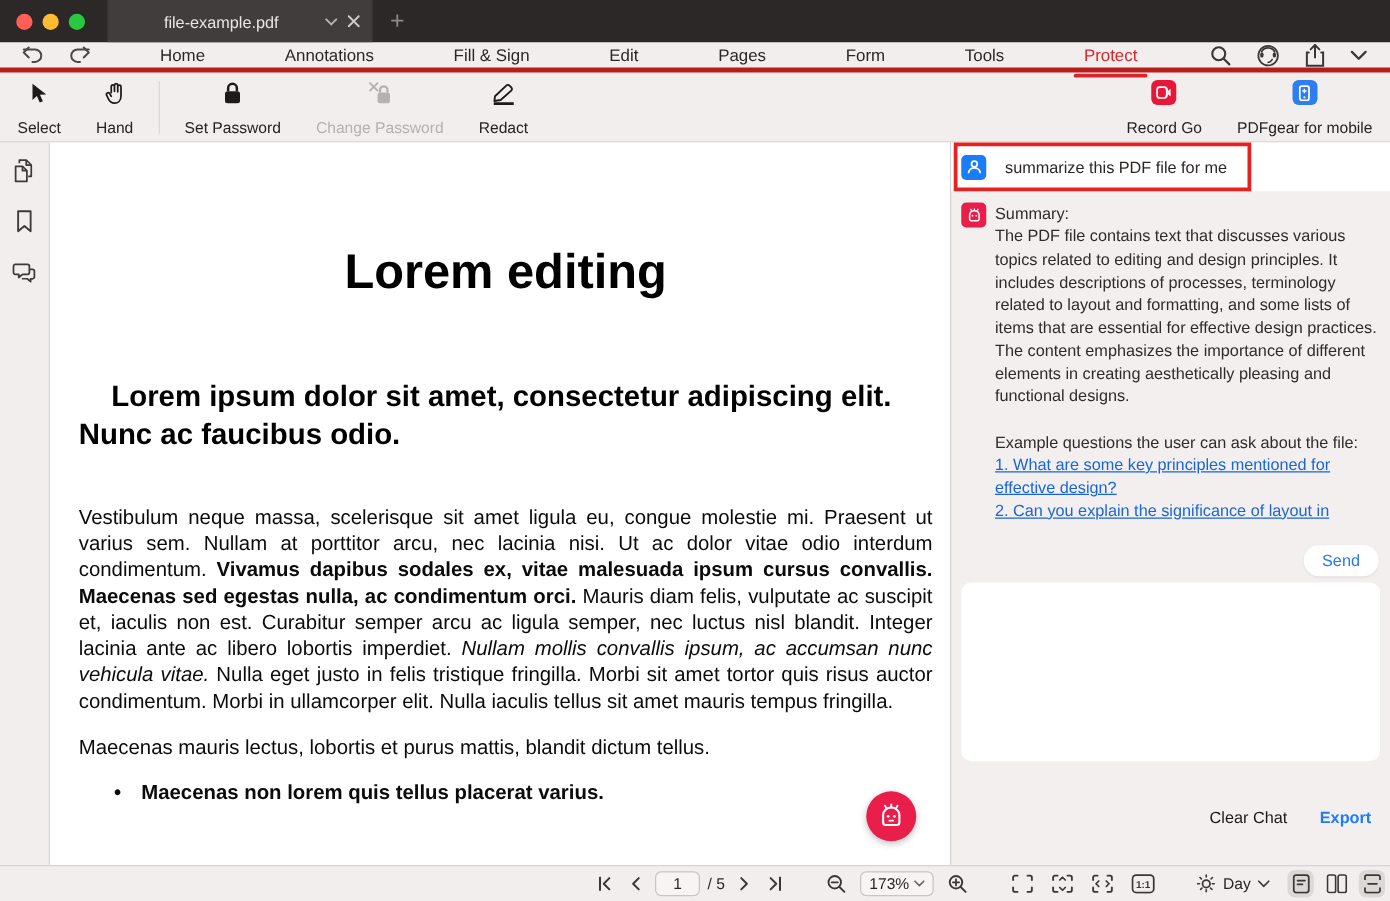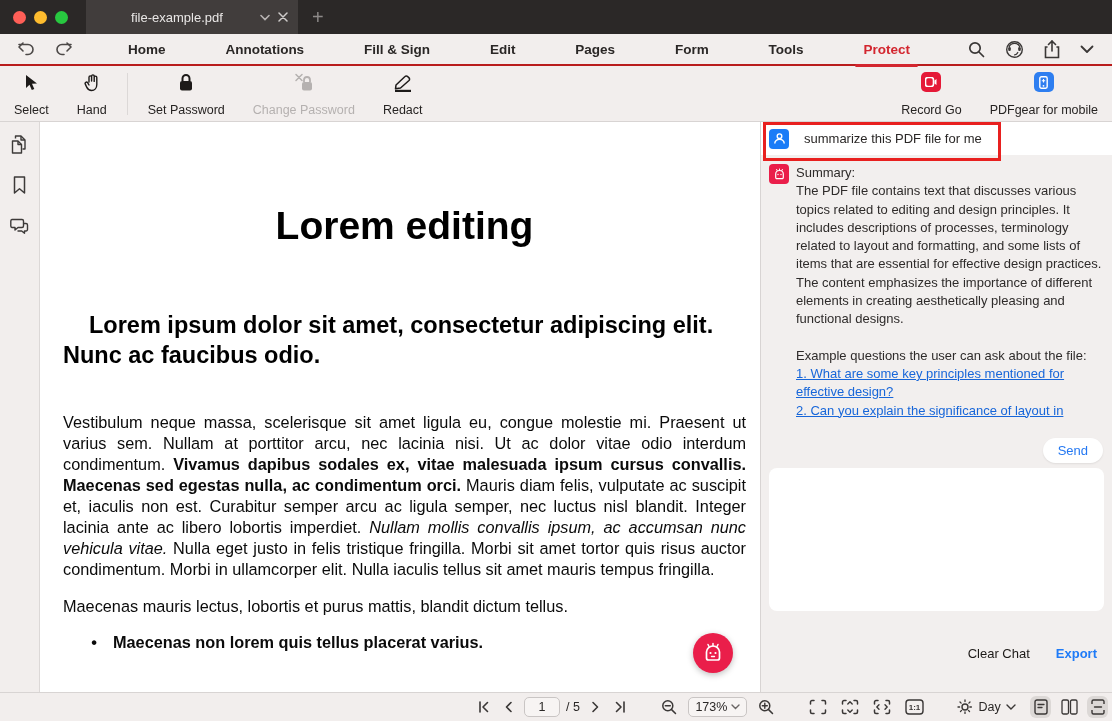--- a/index.html
+++ b/index.html
@@ -13,21 +13,21 @@
   .light { width:13px; height:13px; border-radius:50%; }
   .light.red { background:#ff5f57; }
   .light.yellow { background:#febc2e; }
   .light.green { background:#28c840; }
   .doc-tab { width:212px; background:#413d3c; display:flex; align-items:center; padding:0 10px 0 16px; color:#e9e7e6; font-size:13px; }
   .doc-tab .t-title { flex:1; text-align:center; }
   .tab-ctl { color:#b7b3b2; font-size:12px; margin-left:8px; cursor:default; }
   .new-tab { color:#8d8988; font-size:20px; display:flex; align-items:center; padding:0 14px; }
 
   
-  .menubar { height:32px; display:flex; align-items:center; border-bottom:2px solid #b91c1c; flex:none; background:#f2eeed; position:relative;font-weight:bold; }
+  .menubar { height:24px; display:flex; align-items:center; border-bottom:4px solid #b91c1c; flex:none; background:#f2eeed; position:relative; }
   .history { display:flex; gap:14px; padding:0 0 0 14px; color:#4c4847; }
   .history .hbtn { width:24px; height:24px; display:flex; align-items:center; justify-content:center; }
   .nav-tabs { display:flex; flex:1; justify-content:space-between; padding:0 56px 0 50px; }
   .nav-tab { font-size:13.5px; color:#2a2726; padding:8px 2px; position:relative; cursor:default; }
   .nav-tab.active { color:#d3262f; }
   .nav-tab.active::after { content:""; position:absolute; left:-6px; right:-6px; bottom:-2px; height:3px; background:#d3262f; border-radius:2px; }
   .menu-right { display:flex; align-items:center; gap:20px; padding-right:18px; color:#3a3736; }
 
   
   .toolbar { height:56px; display:flex; align-items:center; border-bottom:1px solid #d8d4d3; flex:none; background:#f2eeed; }
@@ -57,21 +57,21 @@
   .doc-p2 { margin-top:17px; font-size:16.3px; color:#0b0b0b; }
   .doc-li { margin-top:17px; font-size:16.3px; font-weight:bold; color:#0b0b0b; display:flex; }
   .doc-li .dot { width:14px; text-align:center; margin-left:24px; margin-right:12px; font-weight:bold; }
   .chat-fab { position:absolute; right:27px; bottom:19px; width:40px; height:40px; border-radius:50%; background:#ea1e4a; border:none; display:flex; align-items:center; justify-content:center; box-shadow:0 2px 6px rgba(0,0,0,.25); }
 
   
   .chat-panel { width:352px; flex:none; background:#f2efee; border-left:1px solid #d8d4d3; display:flex; flex-direction:column; }
   .chat-header { height:37px; display:flex; align-items:center; padding:0 12px 0 9px; font-size:13px; color:#2a2726; flex:none; }
   .chat-header .ch-title { flex:1; }
   .chat-close { color:#8a8685; font-size:15px; }
-  .user-row { height:33px; background:#ffffff; display:flex; align-items:center; padding:0 8px; position:relative; flex:none; }
+  .user-row { height:39px; background:#ffffff; display:flex; align-items:center; padding:0 8px; position:relative; flex:none; }
   .annot-box { position:absolute; left:2px; top:0; width:238px; height:39px; border:3px solid #e8201f; pointer-events:none; }
   .avatar { width:20px; height:20px; border-radius:4px; flex:none; display:flex; align-items:center; justify-content:center; }
   .avatar.user { background:#1a7cf7; }
   .avatar.bot { background:#ea1e4a; }
   .user-msg { font-size:13px; color:#2a2726; margin-left:15px; }
   .chat-messages { height:278px; overflow:hidden; padding:9px 8px 0 8px; display:flex; flex:none; }
   .chat-messages .bot-av-col { width:27px; flex:none; }
   .bot-text { font-size:13px; line-height:18.3px; color:#2e2b2a; width:313px; }
   .bot-text p { margin:0; }
   .bot-text .gap { height:18px; }

